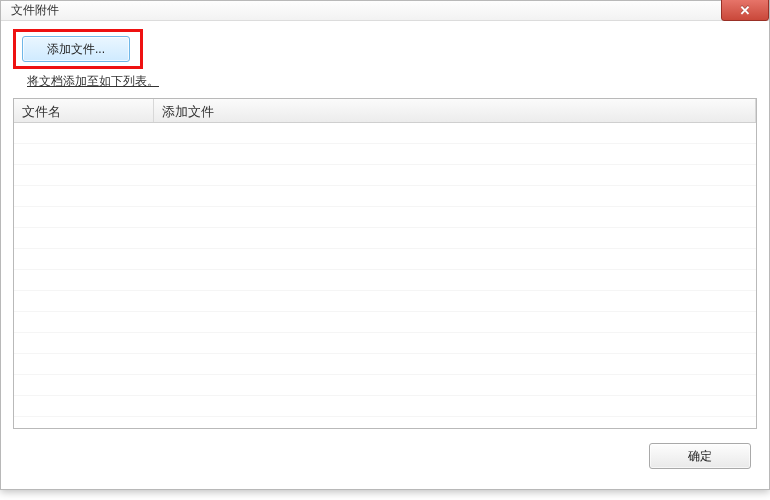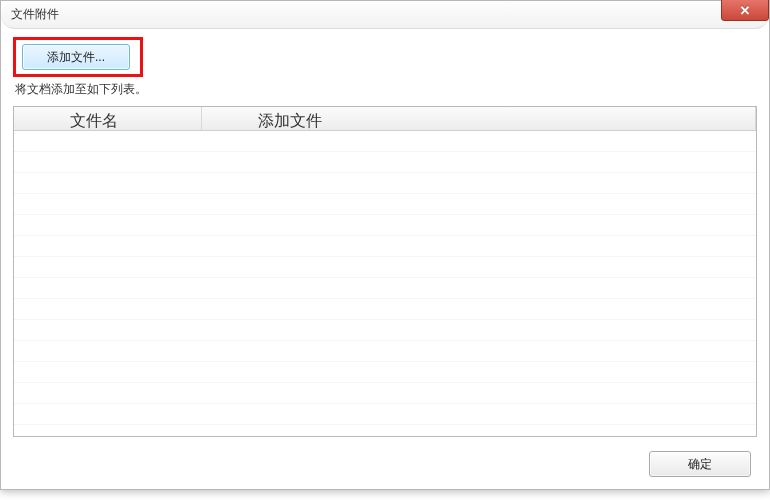--- a/index.html
+++ b/index.html
@@ -1,34 +1,34 @@
 <!DOCTYPE html>
 <html><head>
   <meta charset="utf-8">
   <style>
     * { box-sizing: border-box; margin: 0; padding: 0; }
     body { font-family: "Microsoft YaHei", SimSun, Arial, sans-serif; font-size: 12px; background: #fff; width: 770px; height: 500px; overflow: hidden; position: relative; }
     
     .window { width: 770px; height: 490px; background: #fff; border: 1px solid #b8b8b8; box-shadow: 0 2px 8px rgba(0,0,0,.25); position: relative; }
     
-    .title-bar { height: 28px; background: linear-gradient(#fdfdfd, #f2f2f2); border-bottom: 1px solid #dcdcdc; display: flex; align-items: center; padding-left: 10px; position: relative; border-radius: 14px; }
+    .title-bar { height: 20px; background: linear-gradient(#fdfdfd, #f2f2f2); border-bottom: 1px solid #dcdcdc; display: flex; align-items: center; padding-left: 10px; position: relative; }
     .title-bar .title { color: #333; font-size: 12px; }
     .close-btn { position: absolute; right: 0; top: -2px; width: 48px; height: 22px; background: linear-gradient(#e67469,#c9483a); border: 1px solid #993026; border-radius: 0 0 3px 3px; display: flex; align-items: center; justify-content: center; color: #fff; font-weight: bold; font-size: 13px; cursor: pointer; text-shadow: 0 -1px 0 rgba(0,0,0,.3);}
     .close-btn::before { content: "✕"; }
     
     .content { padding: 8px 12px 12px 12px; height: calc(100% - 28px); display: flex; flex-direction: column; }
     
     .highlight-box { border: 3px solid #e11; display: inline-block; padding: 4px 6px; width: 130px; margin-bottom: 2px;}
     .add-btn { width: 108px; height: 26px; background: linear-gradient(#eaf6ff,#cfeaff); border: 1px solid #6fb7e8; border-radius: 3px; color: #222; font-size: 12px; cursor: pointer; box-shadow: inset 0 0 0 1px rgba(255,255,255,.7); }
     
-    .hint { color: #333; margin: 2px 0 8px 2px; }
+    .hint { color: #333; margin: 2px 0 8px 14px; text-decoration: underline; }
     
     .grid { flex: 1 1 auto; border: 1px solid #b9b9b9; background: #fff; display: flex; flex-direction: column; overflow: hidden;}
     .grid-header { display: flex; background: linear-gradient(#fbfbfb,#ececec); border-bottom: 1px solid #cfcfcf; height: 24px; }
-    .grid-header .col { padding: 4px 8px; border-right: 1px solid #d8d8d8; color: #333; font-size: 16px; margin-left: 48px;}
+    .grid-header .col { padding: 4px 8px; border-right: 1px solid #d8d8d8; color: #333; font-size: 13px;}
     .col-name { width: 140px; flex: 0 0 140px; }
     .col-path { flex: 1 1 auto; }
     .grid-body { flex: 1; overflow: auto; }
     .grid-row { display: flex; height: 21px; border-bottom: 1px solid #f5f5f5; }
     .grid-row .col { padding: 3px 8px; border-right: 1px solid transparent;}
     
     .footer { padding-top: 14px; display: flex; justify-content: flex-end; gap: 27px; padding-right: 6px;}
     .dlg-btn { width: 102px; height: 26px; background: linear-gradient(#fdfdfd,#e9e9e9); border: 1px solid #a9a9a9; border-radius: 3px; font-size: 12px; color: #222; cursor: pointer; box-shadow: inset 0 0 0 1px rgba(255,255,255,.6);}
   </style>
 </head>

